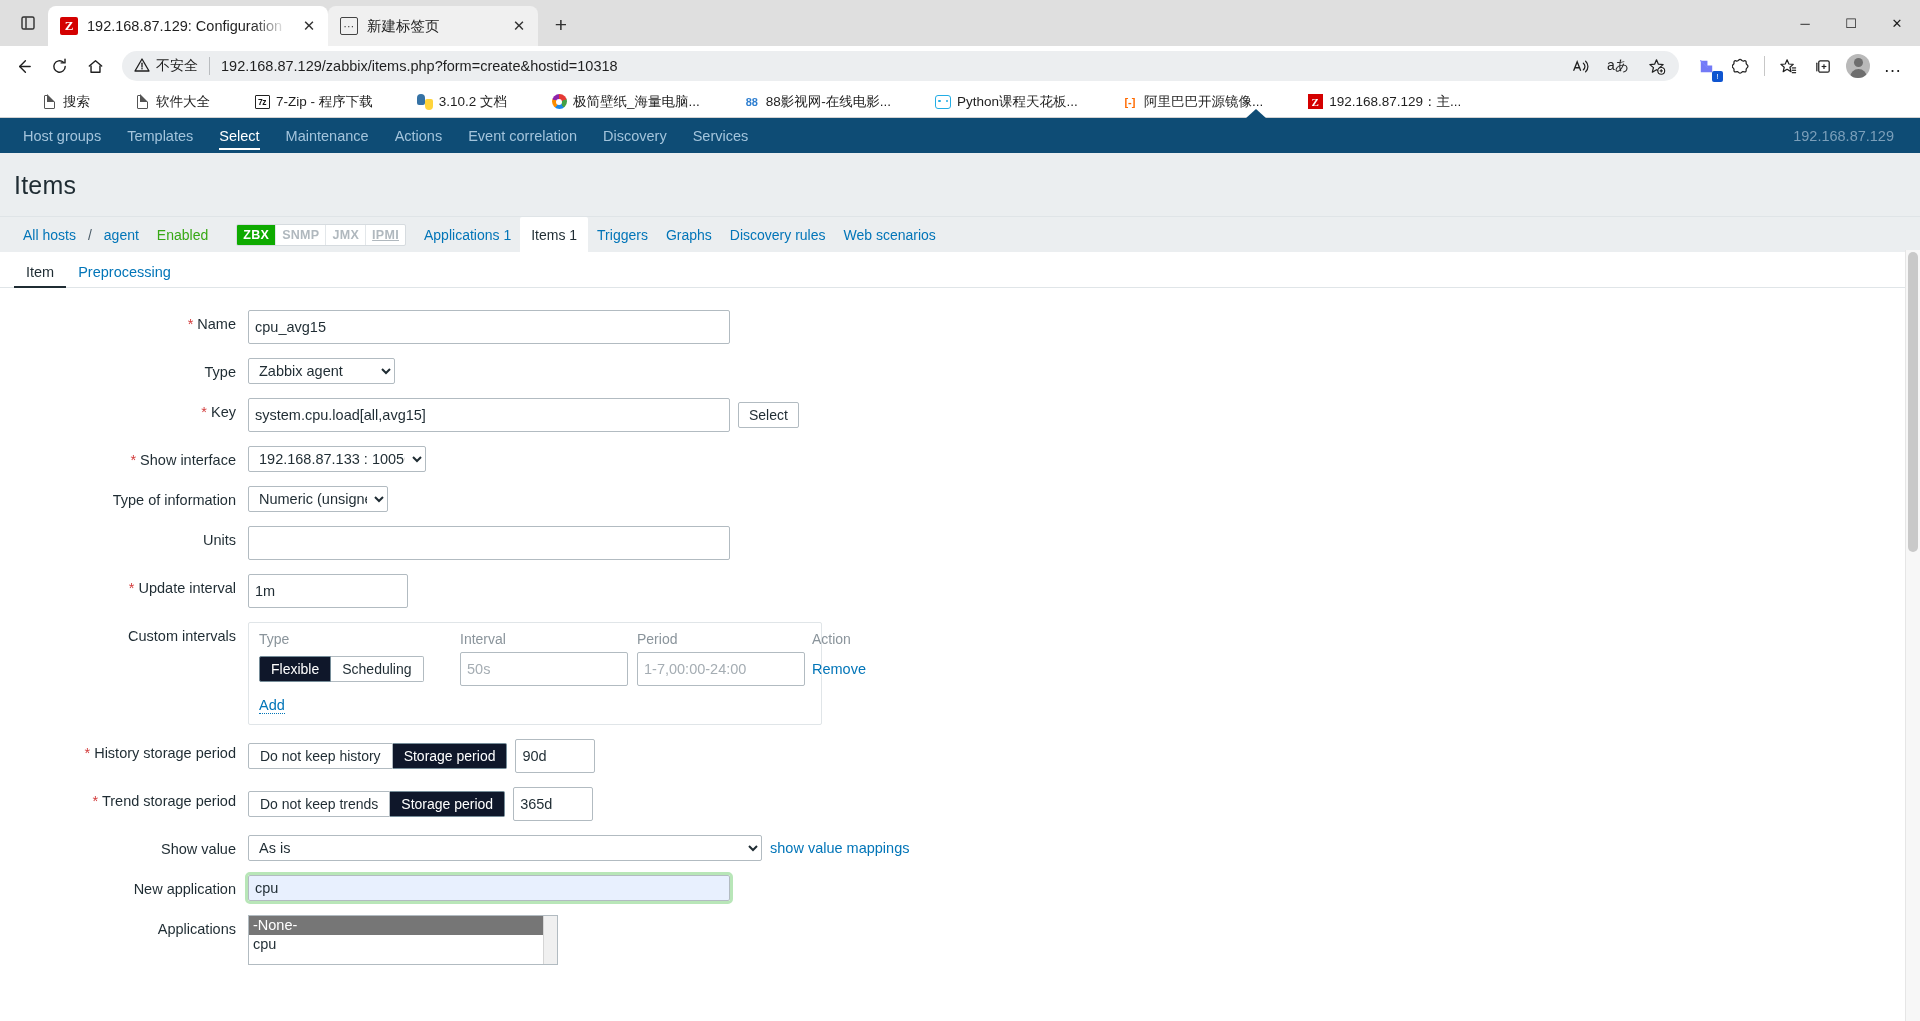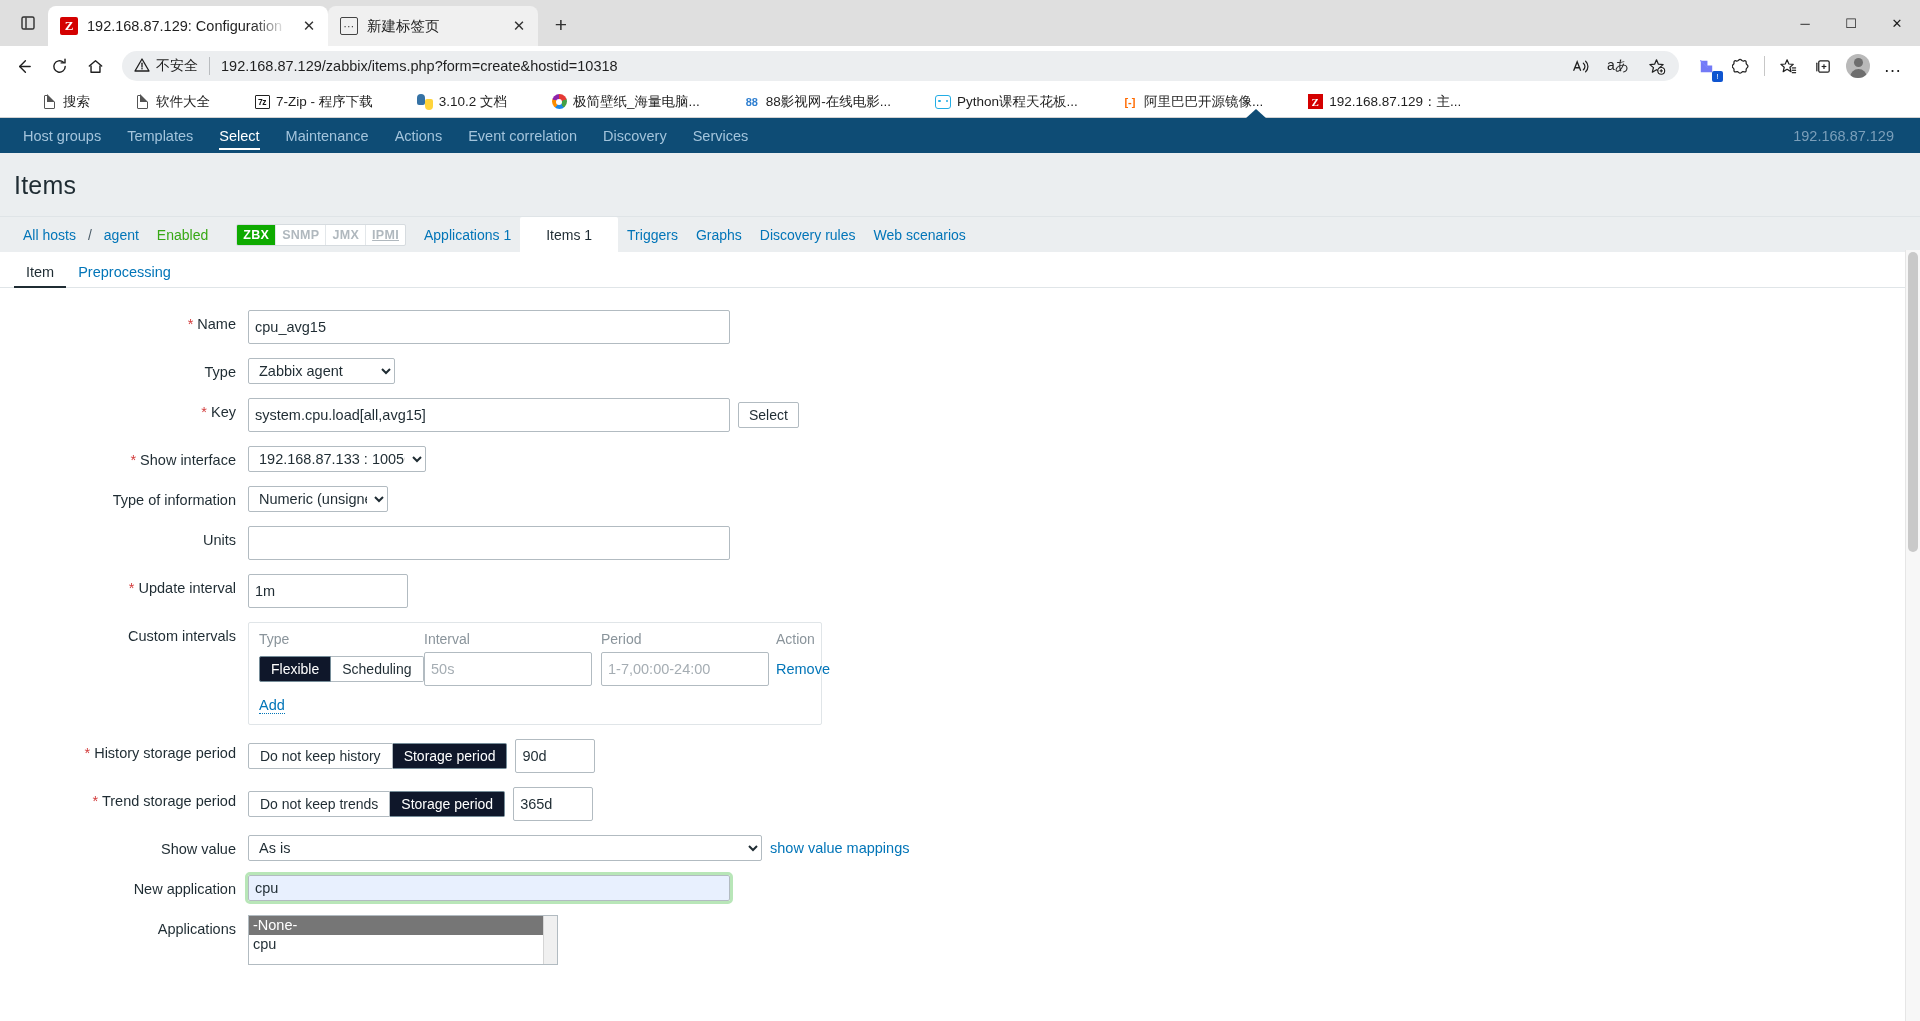--- a/index.html
+++ b/index.html
@@ -137,21 +137,21 @@
                 padding: 4px 0 16px 0; letter-spacing:0.2px; }
   .crumbbar {
     background:#ebeef0; border-top:1px solid #dfe4e7;
     display:flex; align-items:center; gap:0; padding: 0 14px; height:36px;
   }
   .crumb { font-size:14px; color:#0275b8; padding: 8px 9px; white-space:nowrap; }
   .crumb.plain { color:#4b5c68; padding: 8px 3px; }
   .crumb.enabled { color:#37a815; }
   .crumb.selected {
     background:#ffffff; color:#1f2c33; border-radius:2px 2px 0 0;
-    padding: 8px 26px; height:36px; display:flex; align-items:center;
+    padding: 8px 11px; height:36px; display:flex; align-items:center;
   }
   .iface-group { display:flex; margin: 0 9px 0 19px; border:1px solid #d6dbdf;
                  border-radius:2px; overflow:hidden; background:#fff; }
   .iface { font-size:12.5px; padding: 3px 6px; color:#b0b8be; font-weight:bold;
            border-right:1px solid #e3e7ea; letter-spacing:0.3px; }
   .iface:last-child { border-right:none;text-decoration:underline; }
   .iface.on { background:#0eaa00; color:#ffffff; }
 
   .formwrap { background:#ffffff; padding: 0 0 0 0; }
   .tabrow {
@@ -206,21 +206,21 @@
   .seg .sgb:last-child { border-radius:0 2px 2px 0; }
   .seg .sgb.on { background:#0f172a; color:#ffffff; border-color:#768d99; }
 
   .ci-box {
     border:1px solid #e0e5e8; border-radius:2px; background:#fff;
     padding: 8px 10px 10px 10px; width: 574px;
   }
   .ci-head { display:flex; font-size:14px; color:#8a949b; padding-bottom:5px; }
   .ci-row  { display:flex; align-items:center; }
   .ci-c1 { width: 165px; flex:0 0 165px; }
-  .ci-c2 { width: 177px; flex:0 0 177px; }
+  .ci-c2 { width: 177px; flex:0 0 177px;margin-left:36px; }
   .ci-c3 { width: 175px; flex:0 0 175px; }
   .ci-c4 { width: 60px;  flex:0 0 60px; }
   .ci-int { width: 168px; }
   .ci-per { width: 168px; }
   .ci-add { padding-top: 10px; }
 
   .newapp-wrap { position:relative; display:inline-block; }
   .newapp-wrap input {
     width: 482px; height: 26px; background:#e8f0fe; border:1px solid #b2bbc1;
     border-radius:2px; font-size:14.5px; color:#1f2c33; padding: 0 6px;

